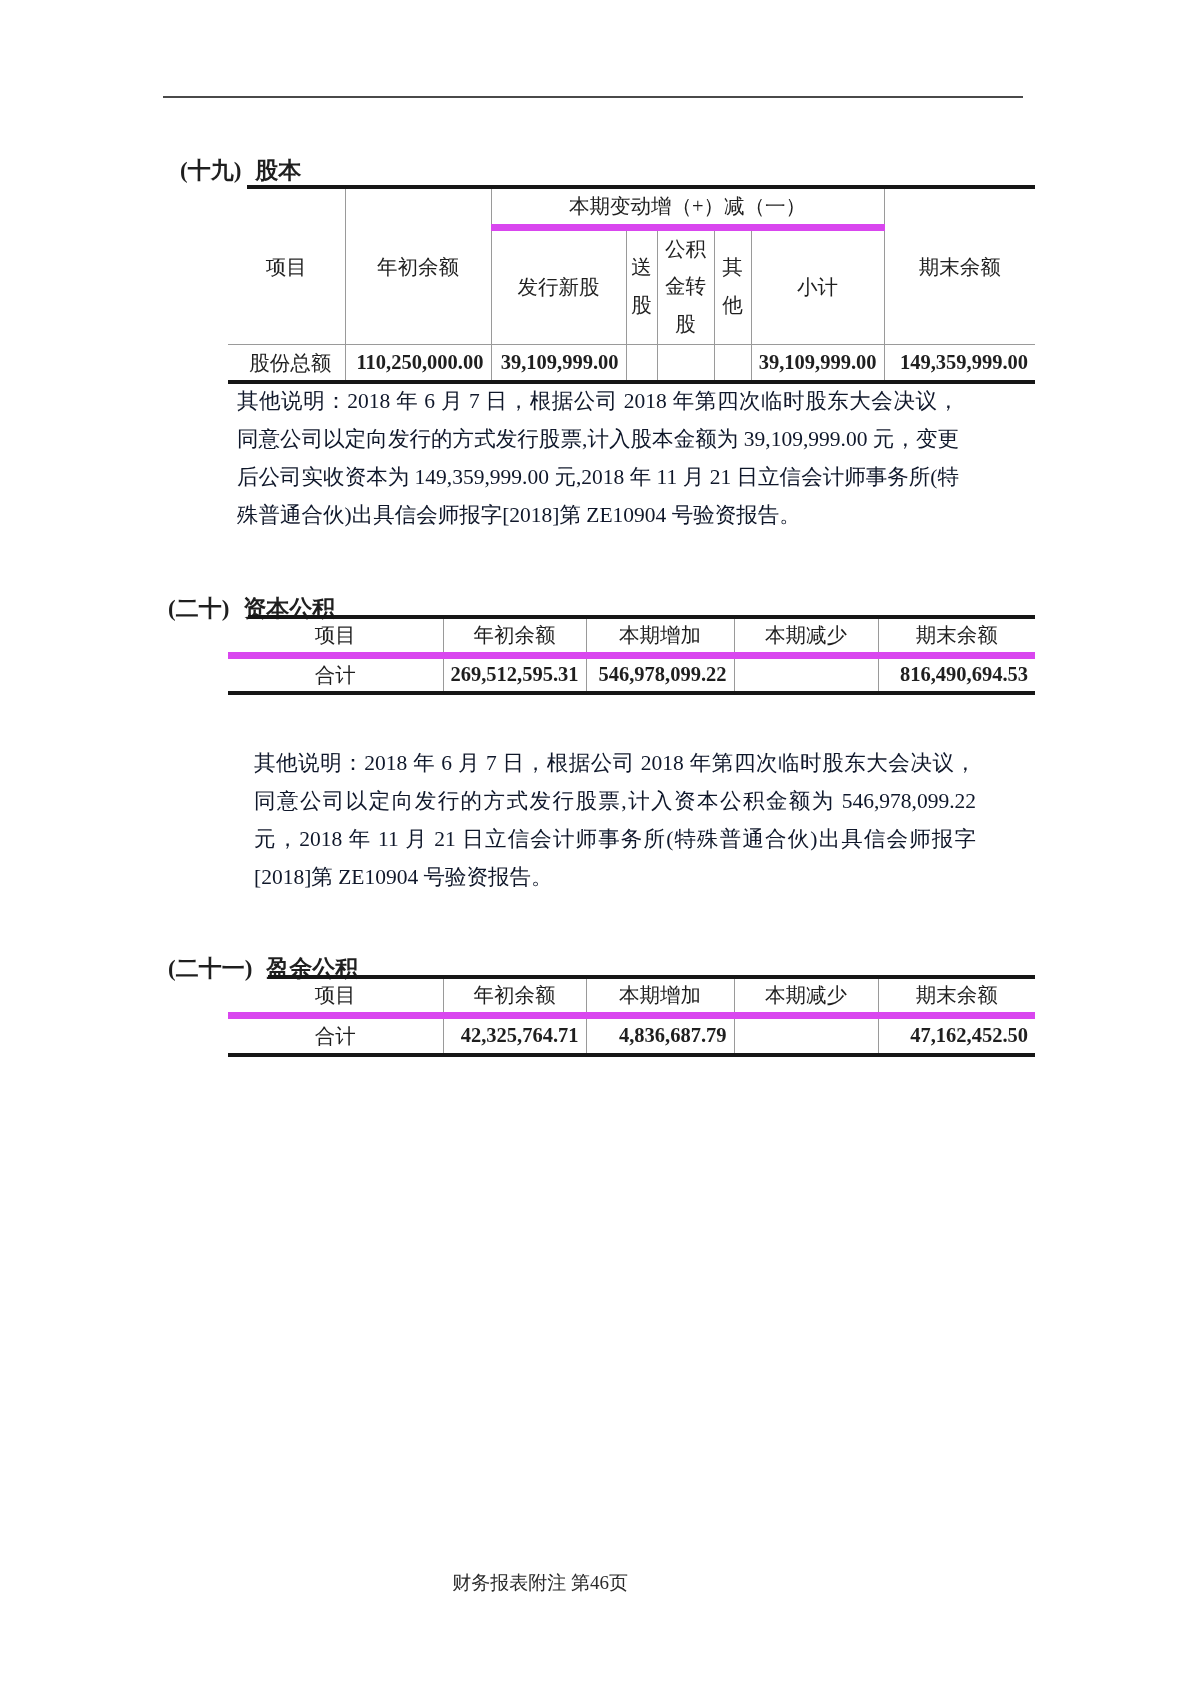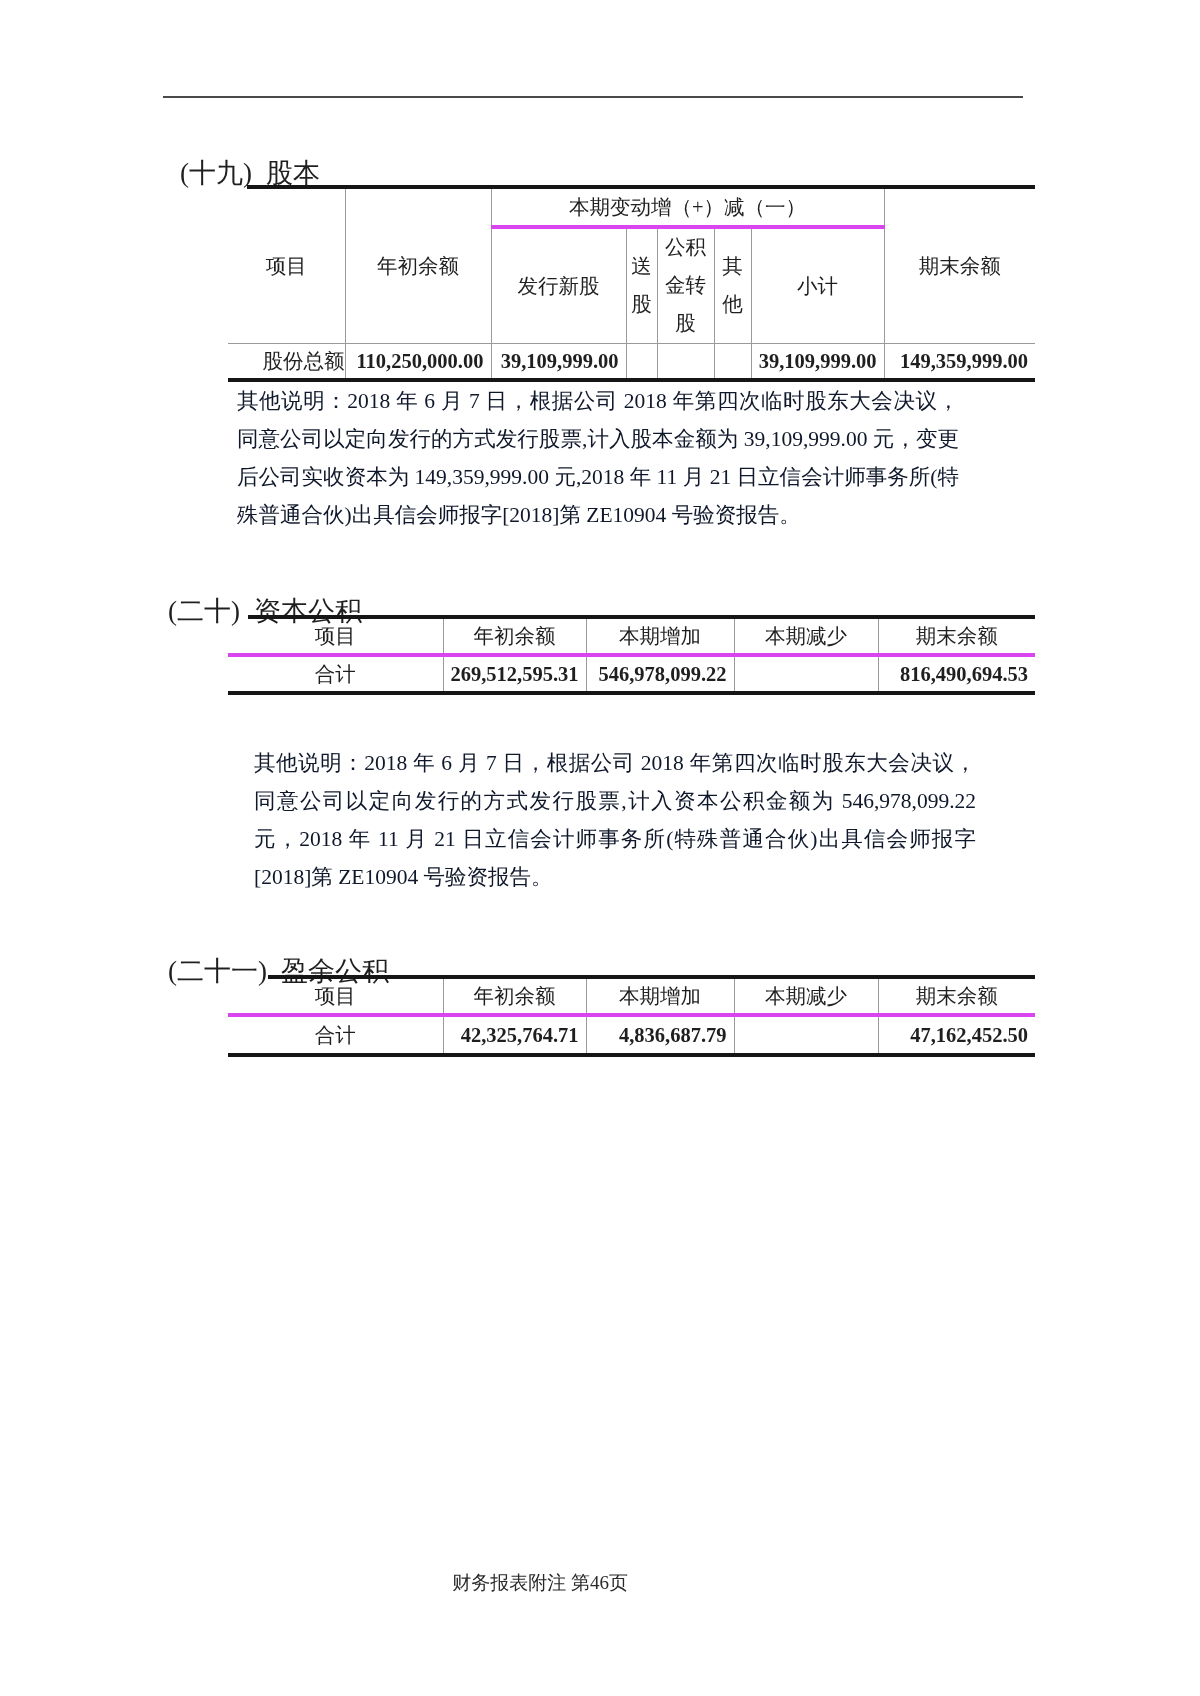--- a/index.html
+++ b/index.html
@@ -2,38 +2,38 @@
 <html><head>
 <meta charset="utf-8">
 <style>
   html,body{margin:0;padding:0;}
   body{
     width:1200px;height:1696px;position:relative;background:#ffffff;
     font-family:"Liberation Serif","DejaVu Serif",serif;color:#1f1f1f;
     -webkit-font-smoothing:antialiased;
   }
   .page-rule{position:absolute;left:163px;top:96px;width:860px;height:2px;background:#4a4a4a;}
-  .sec-head{position:absolute;display:flex;align-items:center;font-size:27px;font-weight:normal;white-space:nowrap;}
+  .sec-head{position:absolute;display:flex;align-items:center;font-size:23px;font-weight:bold;white-space:nowrap;}
   .sec-head .num{display:inline-block;}
   .sec-head .ttl{display:inline-block;margin-left:14px;}
   #head19{left:180px;top:155px;}
   #head20{left:168px;top:593px;}
   #head21{left:168px;top:953px;}
   .tline{position:absolute;height:4px;background:#161616;}
   #tline19{left:247px;top:185px;width:788px;}
   #tline20{left:248px;top:615px;width:787px;}
   #tline21{left:268px;top:975px;width:767px;}
   .doctable{position:absolute;border-collapse:collapse;table-layout:fixed;
     border-bottom:4px solid #161616;font-size:20.5px;color:#1f1f1f;}
   .doctable td{border-left:1px solid #9a9a9a;padding:0;vertical-align:middle;text-align:center;overflow:hidden;}
   .doctable td.no-bl{border-left:none;}
-  .doctable td.bb{border-bottom:4px solid #d946ef;}
+  .doctable td.bb{border-bottom:7px solid #d946ef;}
   .doctable td.bt{border-top:1px solid #9a9a9a;}
   .doctable td.num{text-align:right;padding-right:7px;font-weight:bold;}
-  .doctable td.item{text-align:right;padding-left:8px;}
+  .doctable td.item{text-align:center;padding-left:8px;}
   .doctable td.vtx{word-break:break-all;line-height:1.85;padding:0 3px;}
   #table19{left:228px;top:189px;width:807px;}
   #table20{left:228px;top:619px;width:807px;}
   #table21{left:228px;top:979px;width:807px;}
   .notepara{position:absolute;left:237px;width:722px;font-size:21.5px;line-height:38px;
     text-align:justify;color:#0f172a;}
   #note19{top:382px;}
   #note20{top:744px;margin-left:17px;}
   .footer{position:absolute;left:0;top:1570px;width:1080px;text-align:center;font-size:19px;color:#2a2a2a;}
 </style>

